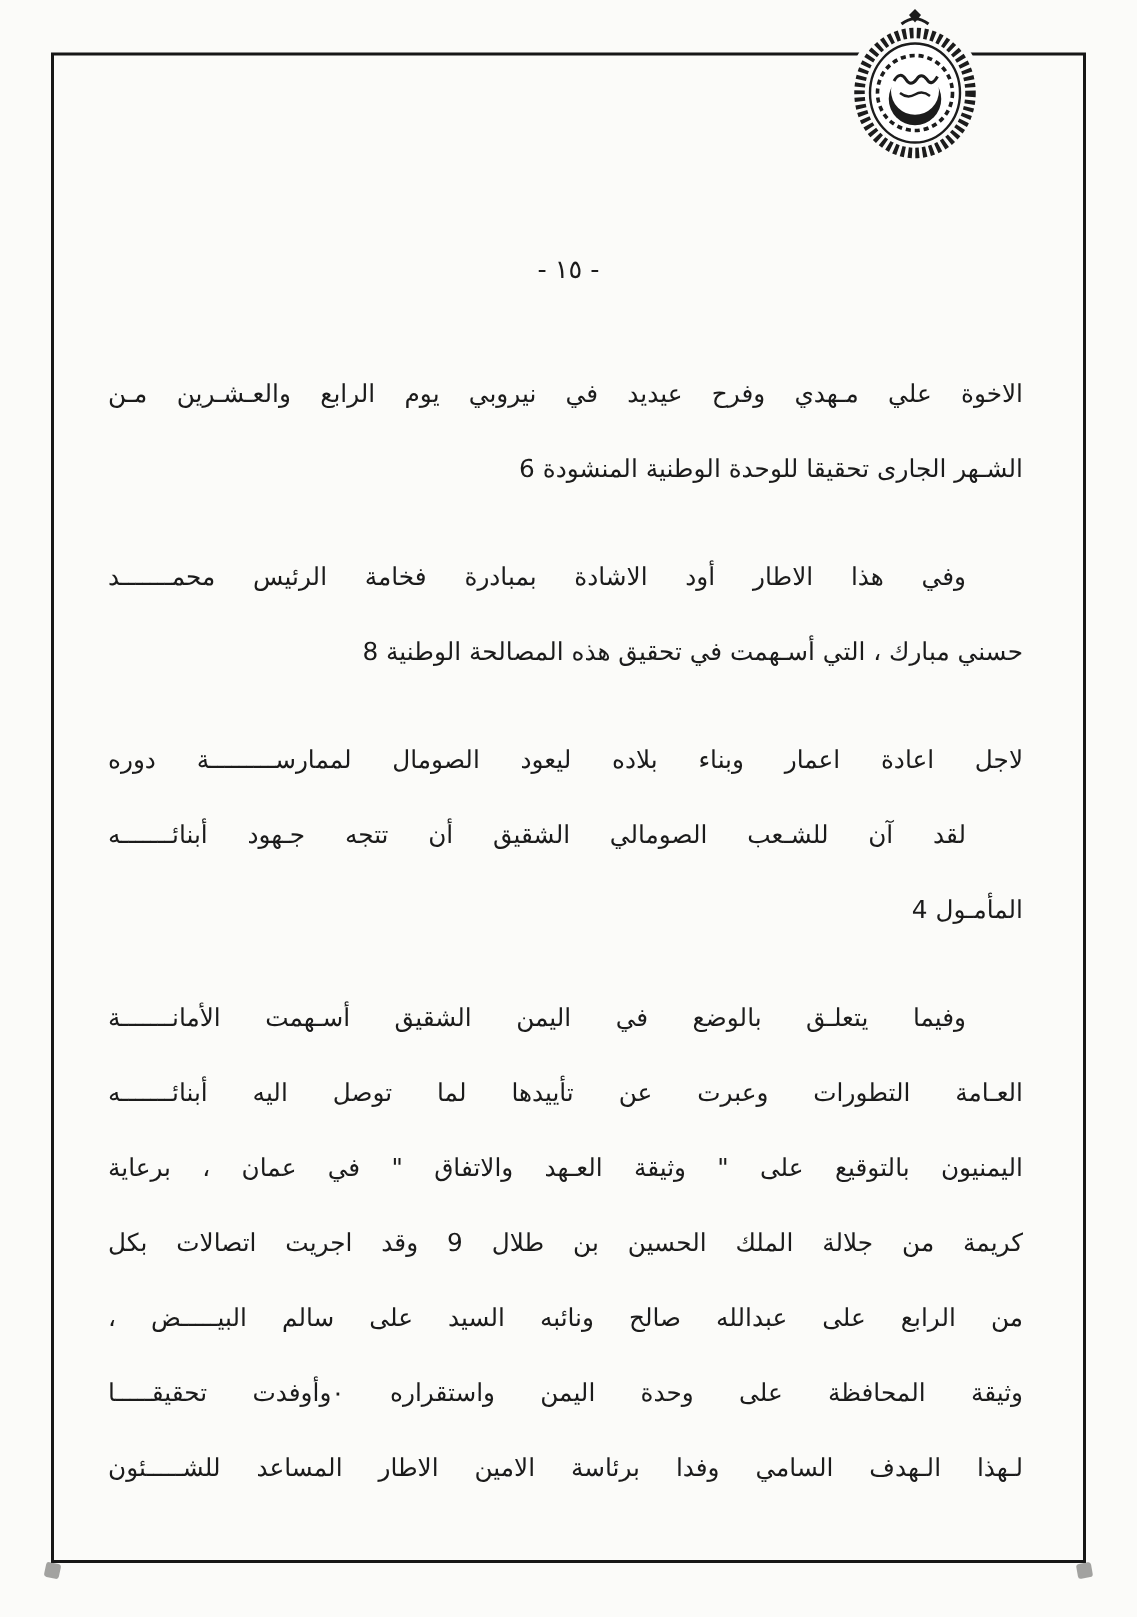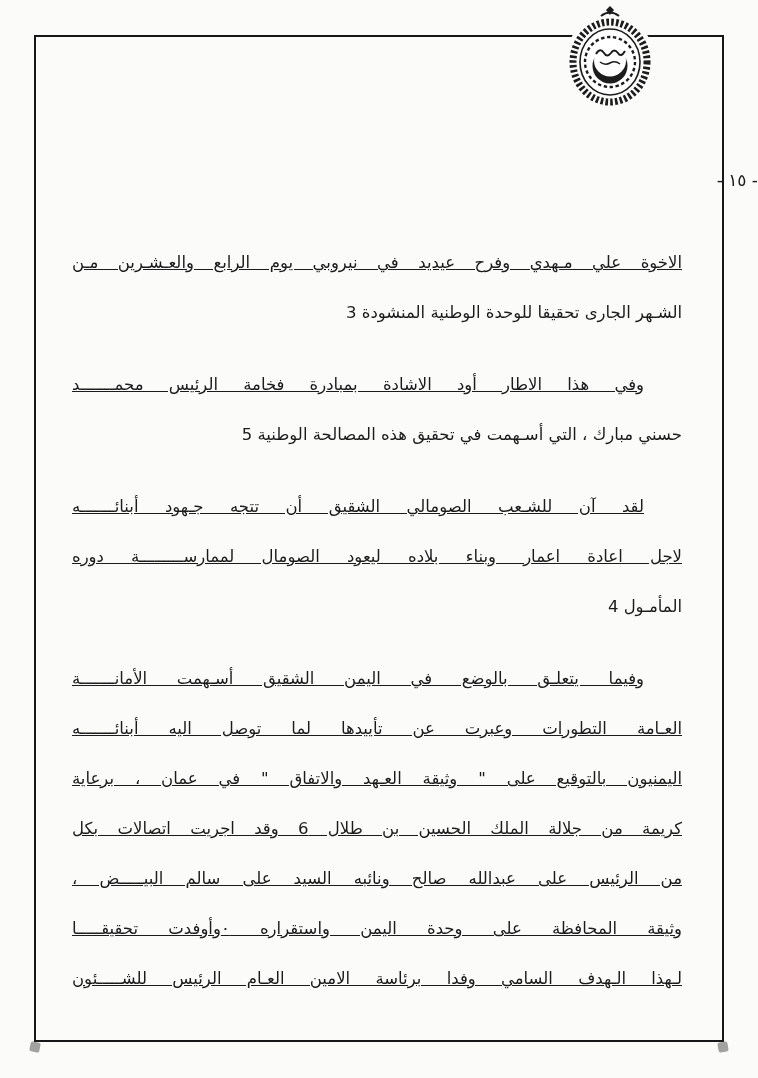--- a/index.html
+++ b/index.html
@@ -21,41 +21,41 @@
 
   .emblem {
     position: absolute;
     top: 4px; right: 100px;
     width: 96px; height: 106px;
   }
 
   .page-number {
     position: absolute;
     top: 170px; left: 0; right: 0;
-    text-align: right;
+    text-align: center;
     font-size: 17px;
     letter-spacing: 3px;
     direction: rtl;
   }
 
   .content {
     position: absolute;
     top: 238px; right: 76px; left: 72px;
     direction: rtl;
     font-size: 16.5px;
   }
   .para { margin-bottom: 22px; }
   .line {
     line-height: 50px;
     text-align: justify;
     text-align-last: justify;
     white-space: nowrap;
     overflow: hidden;
   }
-  .line.just { white-space: normal; text-decoration: underline; }
+  .line.just { white-space: normal; }
   .line.end  { text-align-last: right; white-space: normal; }
   .line.indent { padding-right: 38px; }
 
   .scan-mark {
     position: absolute;
     width: 10px; height: 10px;
     background: #5a5a58;
     border-radius: 2px;
     opacity: .55;
   }
@@ -90,42 +90,42 @@
       <path d="M38 58 q5 4 10 1 q5 -3 10 1" stroke="#1c1c1c" stroke-width="1.6" fill="none"></path>
     </svg>
   </div>
 
   <div class="page-number">- ١٥ -</div>
 
   <div class="content">
 
     <div class="para">
       <div class="line just">الاخوة علي مـهدي وفرح عيديد في نيروبي يوم الرابع والعـشـرين مـن</div>
-      <div class="line end">الشـهر الجارى تحقيقا للوحدة الوطنية المنشودة 3</div>
+      <div class="line end">الشـهر الجارى تحقيقا للوحدة الوطنية المنشودة 6</div>
     </div>
 
     <div class="para">
       <div class="line just indent">وفي هذا الاطار أود الاشادة بمبادرة فخامة الرئيس محمـــــــد</div>
-      <div class="line end">حسني مبارك ، التي أسـهمت في تحقيق هذه المصالحة الوطنية 5</div>
+      <div class="line end">حسني مبارك ، التي أسـهمت في تحقيق هذه المصالحة الوطنية 8</div>
     </div>
 
     <div class="para">
+      <div class="line just">لاجل اعادة اعمار وبناء بلاده ليعود الصومال لممارســـــــــة دوره</div>
       <div class="line just indent">لقد آن للشـعب الصومالي الشقيق أن تتجه جـهود أبنائـــــــه</div>
-      <div class="line just">لاجل اعادة اعمار وبناء بلاده ليعود الصومال لممارســـــــــة دوره</div>
       <div class="line end">المأمـول 4</div>
     </div>
 
     <div class="para">
       <div class="line just indent">وفيما يتعلـق بالوضع في اليمن الشقيق أسـهمت الأمانـــــــة</div>
       <div class="line just">العـامة التطورات وعبرت عن تأييدها لما توصل اليه أبنائـــــــه</div>
       <div class="line just">اليمنيون بالتوقيع على " وثيقة العـهد والاتفاق " في عمان ، برعاية</div>
-      <div class="line just">كريمة من جلالة الملك الحسين بن طلال 6 وقد اجريت اتصالات بكل</div>
-      <div class="line just">من الرئيس على عبدالله صالح ونائبه السيد على سالم البيـــــض ،</div>
+      <div class="line just">كريمة من جلالة الملك الحسين بن طلال 9 وقد اجريت اتصالات بكل</div>
+      <div class="line just">من الرابع على عبدالله صالح ونائبه السيد على سالم البيـــــض ،</div>
       <div class="line just">وثيقة المحافظة على وحدة اليمن واستقراره ٠وأوفدت تحقيقـــــا</div>
-      <div class="line just">لـهذا الـهدف السامي وفدا برئاسة الامين العـام الرئيس للشـــــئون</div>
+      <div class="line just">لـهذا الـهدف السامي وفدا برئاسة الامين الاطار المساعد للشـــــئون</div>
     </div>
 
   </div>
 
   <div class="scan-mark bl"></div>
   <div class="scan-mark br"></div>
 
 </div>
 
 </body></html>

